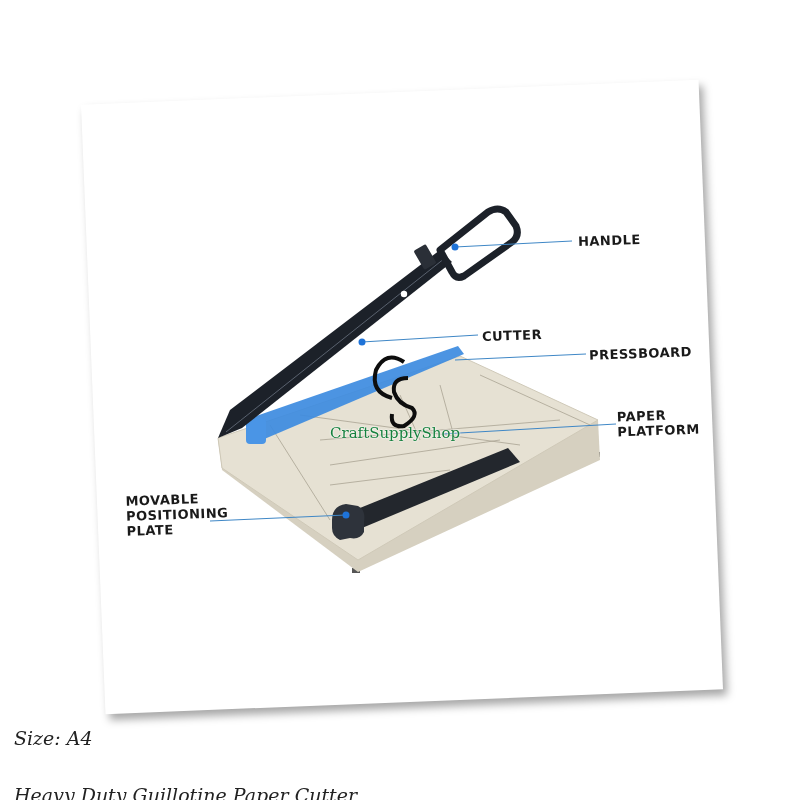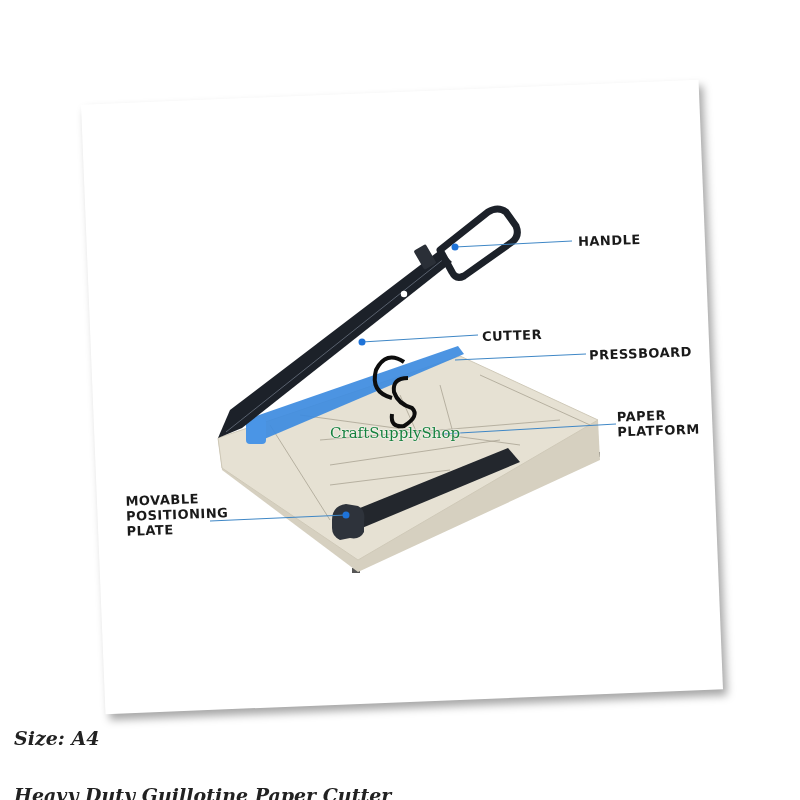--- a/index.html
+++ b/index.html
@@ -3,21 +3,21 @@
 <meta charset="utf-8">
 <style>
   html,body{margin:0;padding:0;background:#ffffff;}
   body{width:800px;height:800px;position:relative;overflow:hidden;font-family:"DejaVu Sans",sans-serif;}
   .card{position:absolute;left:93px;top:92px;width:618px;height:610px;background:#ffffff;
         transform:rotate(-2.3deg);transform-origin:center;
         box-shadow:4px 6px 8px rgba(0,0,0,0.35);}
   .scene{position:absolute;left:0;top:0;width:800px;height:800px;}
   .label{position:absolute;font-family:"DejaVu Sans",sans-serif;font-weight:bold;font-size:13px;
          color:#1a1a1a;letter-spacing:0.5px;line-height:15px;white-space:pre-line;transform:rotate(-2deg);}
-  .caption{position:absolute;left:14px;font-family:"DejaVu Serif",serif;font-style:italic;color:#222;font-size:19px;font-weight:bold;}
+  .caption{position:absolute;left:14px;font-family:"DejaVu Serif",serif;font-style:italic;color:#222;font-size:19px;}
   .logo-text{position:absolute;left:330px;top:424px;font-family:"DejaVu Serif",serif;font-size:15px;
              color:#15803d;text-shadow:0 0 2px #fff,0 0 2px #fff;}
 </style>
 </head>
 <body>
 
 <div class="card"></div>
 
 <svg class="scene" viewBox="0 0 800 800">
 

